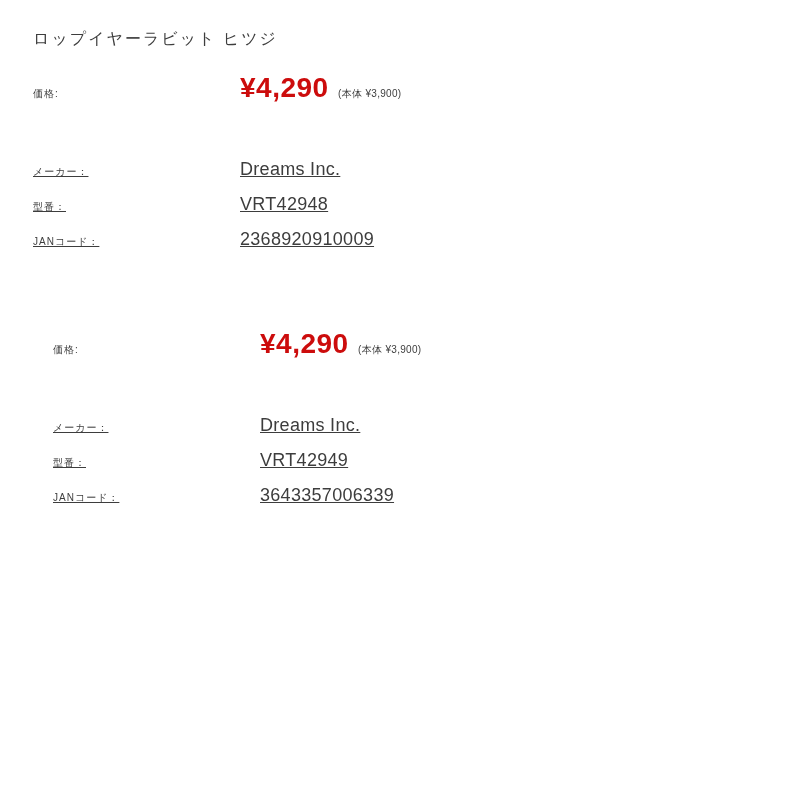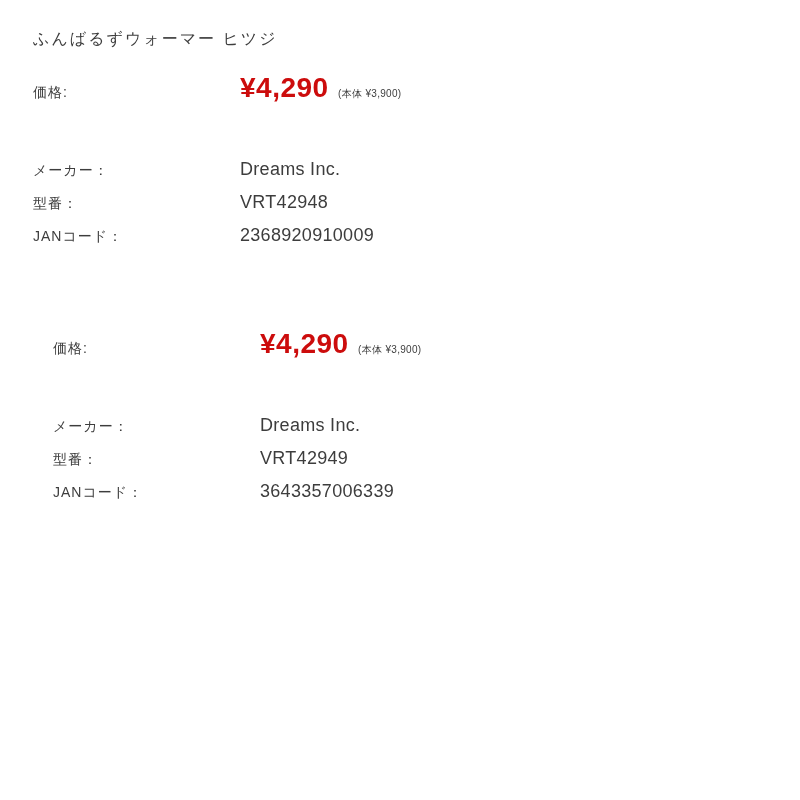--- a/index.html
+++ b/index.html
@@ -27,59 +27,59 @@
       color: #3d3d3d;
       white-space: nowrap;
     }
     .row {
       display: flex;
       align-items: baseline;
     }
     .label {
       flex: 0 0 207px;
       width: 207px;
-      font-size: 14px;
+      font-size: 10px;
       color: #3d3d3d;
       letter-spacing: 1px;
       white-space: nowrap;
     }
     .price-row { margin-top: 22px; }
     .price-wrap { white-space: nowrap; }
     .price {
       font-size: 28px;
       font-weight: 700;
       color: #cc0c0c;
       letter-spacing: 0.5px;
       text-align: center;
     }
     .price-note {
       font-size: 10px;
       color: #3d3d3d;
       margin-left: 5px;
       letter-spacing: 0.3px;
     }
-    .details { margin-top: 55px; }
+    .details { margin-top: 55px; text-decoration: underline; }
     .details .row {
       margin-bottom: 12px;
       line-height: 20px;
     }
     .value {
       font-size: 18px;
       color: #3d3d3d;
       letter-spacing: 0.3px;
       white-space: nowrap;
     }
   </style>
 </head>
 <body>
 
 <main>
 
   <section class="product product-1">
-    <h2 class="product-title">ふんばるずウォーマー ヒツジ</h2>
+    <h2 class="product-title">ロップイヤーラビット ヒツジ</h2>
 
     <div class="row price-row">
       <span class="label">価格:</span>
       <span class="price-wrap">
         <span class="price">¥4,290</span>
         <span class="price-note">(本体 ¥3,900)</span>
       </span>
     </div>
 
     <div class="details">

